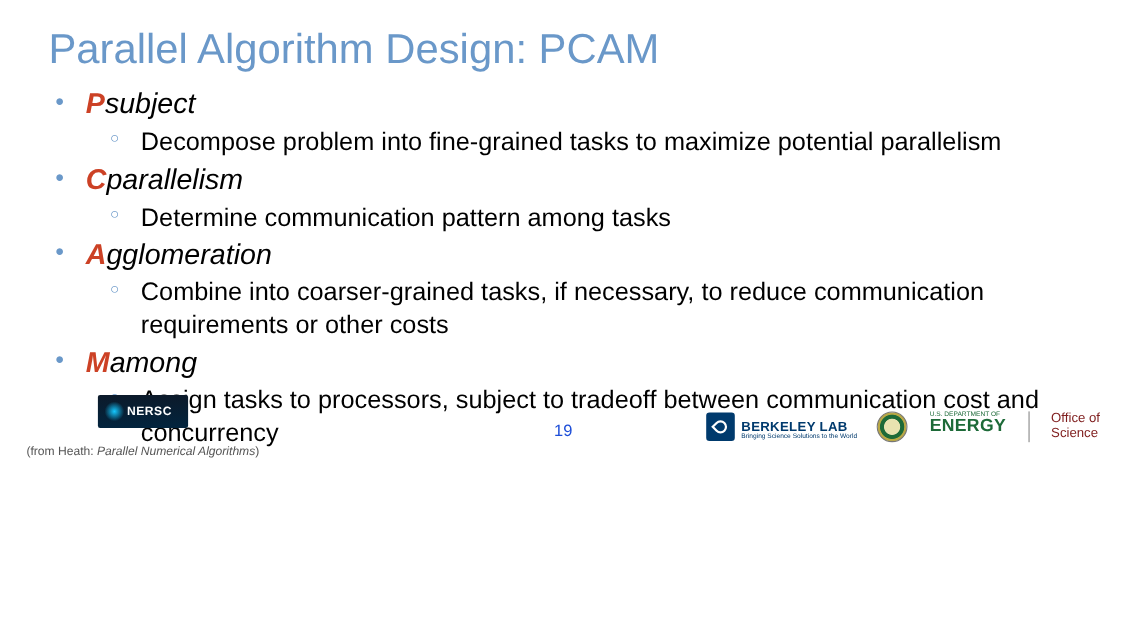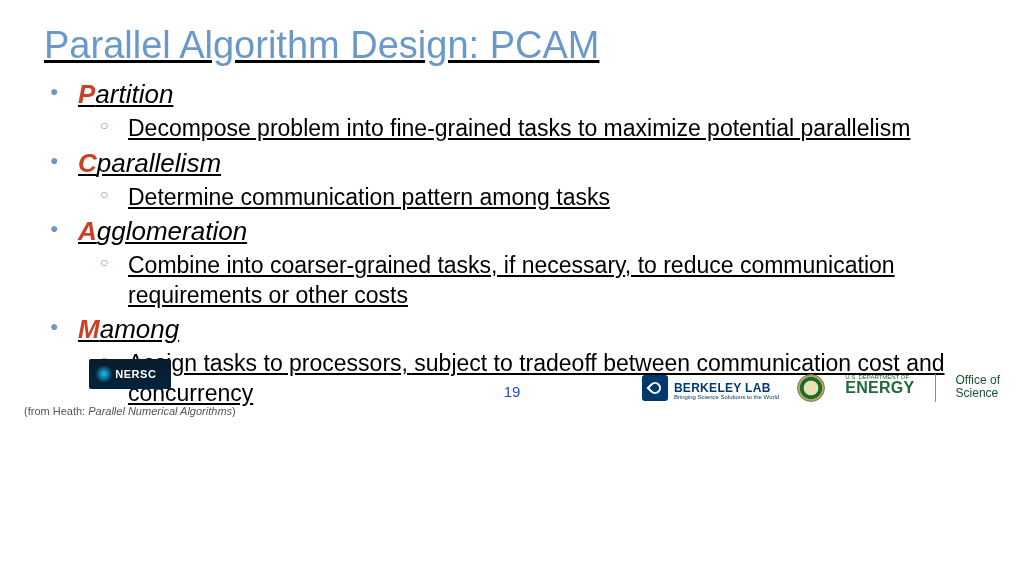--- a/index.html
+++ b/index.html
@@ -1,17 +1,17 @@
 <!DOCTYPE html>
 <html><head>
 <meta charset="utf-8">
 <style>
   * { margin: 0; padding: 0; box-sizing: border-box; }
   html, body { width: 1024px; height: 576px; font-family: Arial, Helvetica, sans-serif; background: #fff; overflow: hidden; }
-  .slide { width: 1024px; height: 420px; position: relative; padding: 24px 44px 0 44px; text-decoration: underline; }
+  .slide { width: 1024px; height: 420px; position: relative; padding: 24px 44px 0 44px; }
   .title { font-size: 38px; color: #6a98c9; font-weight: 400; margin-bottom: 10px; }
   ul.top { list-style: none; }
   ul.top > li { position: relative; padding-left: 34px; margin-bottom: 2px; }
   ul.top > li::before { content: "●"; color: #6a98c9; position: absolute; left: 6px; top: 6px; font-size: 14px; }
   .head { font-size: 26px; font-style: italic; line-height: 1.35; }
   .head .accent { color: #cc4125; font-weight: 700; }
   ul.sub { list-style: none; padding-left: 22px; margin-top: 2px; }
   ul.sub > li { position: relative; padding-left: 28px; font-size: 23px; line-height: 1.28; margin-bottom: 2px; }
   ul.sub > li::before { content: "○"; color: #6a98c9; position: absolute; left: 0; top: 3px; font-size: 14px; }
   .footer { position: absolute; bottom: 10px; left: 0; width: 1024px; height: 44px; display: flex; align-items: center; justify-content: space-between; padding: 0 24px; }
@@ -27,31 +27,31 @@
   .bl-logo { width: 26px; height: 26px; background:#003a6d; border-radius:3px; display:flex; align-items:center; justify-content:center; }
   .bl-logo div { width:12px; height:12px; border:2px solid #fff; border-radius:50% 50% 50% 0; transform: rotate(45deg); }
   .bl-text strong { font-size:12px; color:#003a6d; font-weight:800; letter-spacing:0.3px; display:block; line-height:1; white-space: nowrap; }
   .bl-text small { font-size:6px; color:#003a6d; display:block; line-height:1.2; }
   .doe { display:flex; align-items:flex-start; gap:20px; }
   .doe-seal { width:28px; height:28px; border-radius:50%; background: radial-gradient(circle,#e8e2b0 38%, #1d6a38 42%, #1d6a38 58%, #b9a845 62%); border:1px solid #777; }
   .doe-text { line-height:1; }
   .doe-text .dept { font-size:6px; color:#1d6a38; display:block; }
   .doe-text .energy { font-size:16px; font-weight:800; color:#1d6a38; letter-spacing:0.3px; }
   .divider { width:1px; height:28px; background:#888; }
-  .office { line-height:1.1; font-size:12px; color:#14532d; }
+  .office { line-height:1.1; font-size:12px; color:#7f1d1d; }
 </style>
 </head>
 <body>
 
 <div class="slide">
   <h1 class="title">Parallel Algorithm Design: PCAM</h1>
 
   <ul class="top">
     <li>
-      <div class="head"><span class="accent">P</span><span>artition</span></div>
+      <div class="head"><span class="accent">P</span><span>subject</span></div>
       <ul class="sub">
         <li>Decompose problem into fine-grained tasks to maximize potential parallelism</li>
       </ul>
     </li>
     <li>
       <div class="head"><span class="accent">C</span><span>parallelism</span></div>
       <ul class="sub">
         <li>Determine communication pattern among tasks</li>
       </ul>
     </li>

